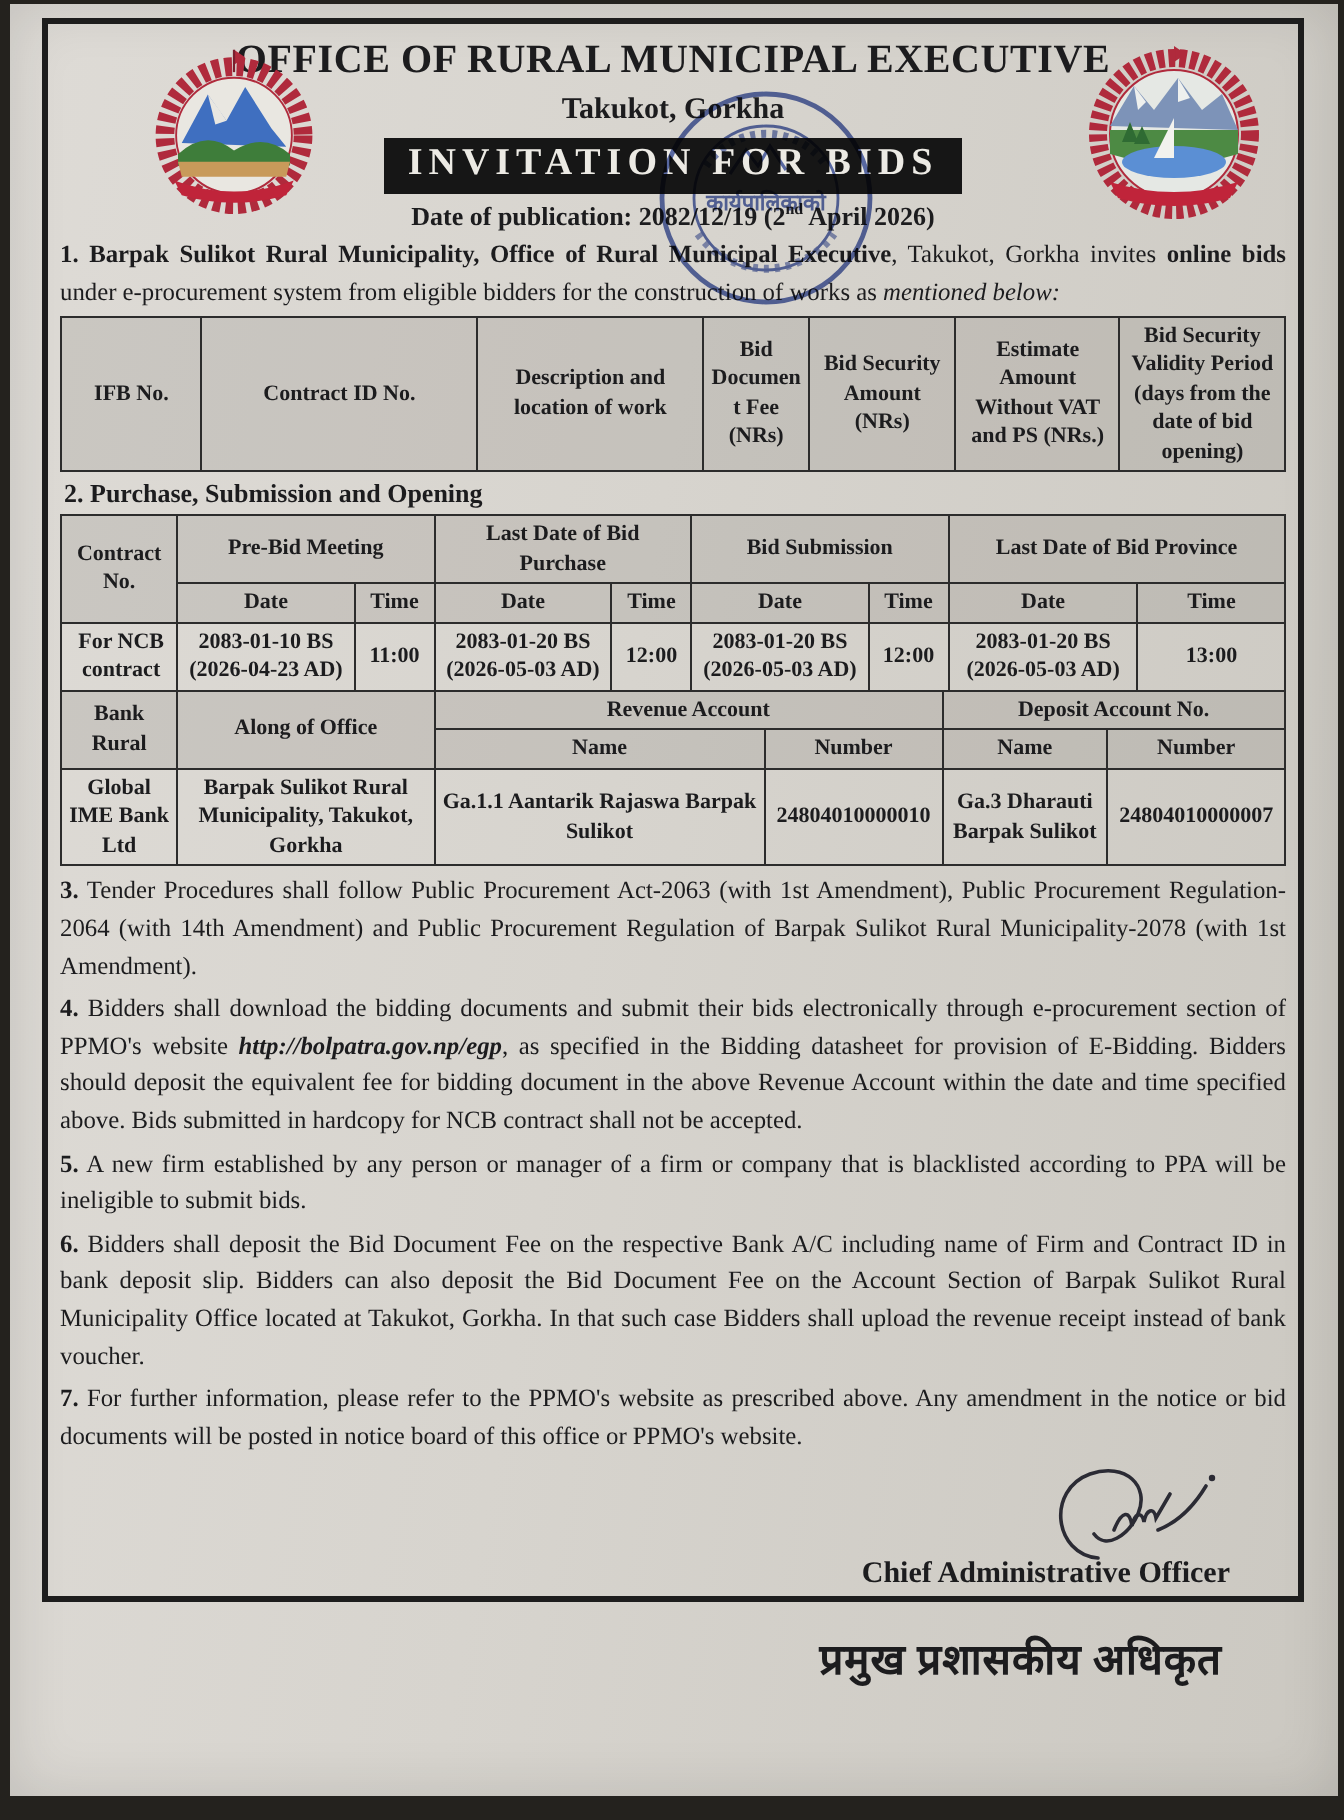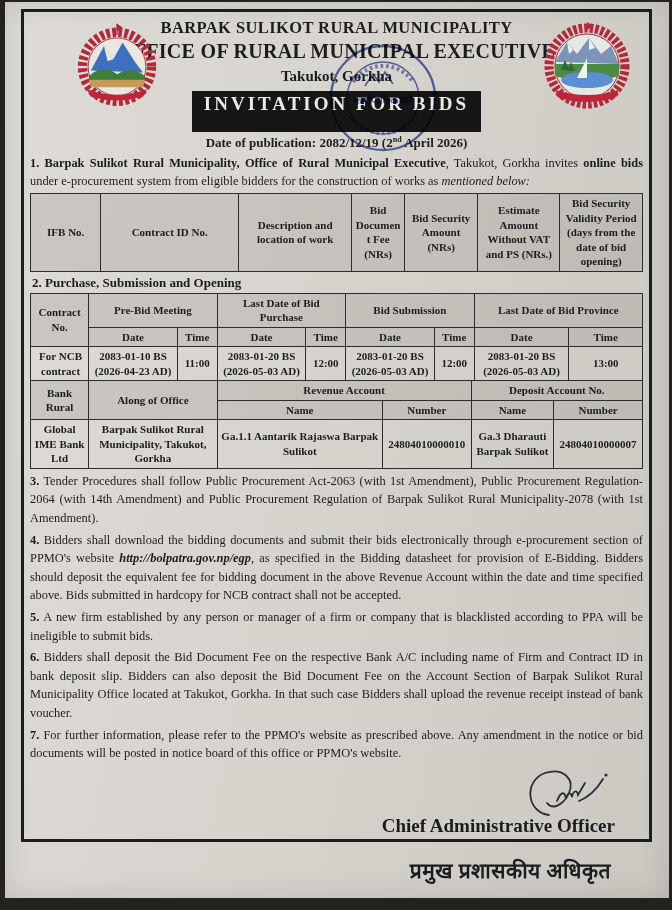--- a/index.html
+++ b/index.html
@@ -24,21 +24,21 @@
     background:transparent;
   }
   
   .hdr{position:relative;text-align:center;line-height:1.18;}
   .hdr .l1{font-size:16.5px;font-weight:bold;letter-spacing:.4px;margin-top:2px;}
   .hdr .l2{font-size:20px;font-weight:bold;letter-spacing:.3px;margin-top:3px;}
   .hdr .l3,.hdr .l4{font-size:15px;font-weight:bold;margin-top:4px;}
   .banner{
     display:inline-block;background:var(--banner_bg);color:#eceae4;
     font-size:19px;font-weight:bold;letter-spacing:3px;
-    padding:2px 12px 17px;margin-top:5px;
+    padding:2px 12px 3px;margin-top:5px;
   }
   .pubdate{font-size:13px;font-weight:bold;margin-top:3px;}
   .pubdate sup{font-size:8px;}
   .emblem{position:absolute;}
   .emblem.left{left:40px;top:4px;}
   .emblem.right{right:4px;top:2px;}
   .stamp{position:absolute;left:297px;top:24px;opacity:.82;mix-blend-mode:multiply;pointer-events:none;}
   
   .para{font-size:12.4px;text-align:justify;line-height:1.5;margin-top:3px;}
   .para b.lead{font-weight:bold;}
@@ -49,21 +49,21 @@
   th,td{
     border:1.4px solid #2c2c2c;
     font-size:11px;font-weight:bold;text-align:center;vertical-align:middle;
     padding:2px 3px;line-height:1.32;word-wrap:break-word;
   }
   th{background:rgba(105,100,92,.16);}
   td.prewrap{white-space:pre-line;}
   td.leftal{text-align:center;padding-left:5px;}
   
   .sigblock{display:flex;flex-direction:column;align-items:flex-end;margin:4px 28px 0 0;}
-  .sigblock .sig-title{font-size:19px;font-weight:bold;margin-top:-4px;text-align:right;}
+  .sigblock .sig-title{font-size:15px;font-weight:bold;margin-top:-4px;text-align:right;}
   .np-title{
     text-align:right;margin:14px 58px 0 0;
     font-size:21px;font-weight:bold;letter-spacing:.5px;
     font-family:"Liberation Serif","DejaVu Sans",serif;
   }
 </style>
 </head>
 <body>
 
 <div class="paper">
@@ -89,21 +89,20 @@
         <circle cx="50" cy="46" r="32" fill="#e5e8e4" stroke="#b02a3c" stroke-width="1"></circle>
         <path d="M18 42 L30 22 L40 34 L52 18 L64 34 L74 26 L82 44 Z" fill="#7d93b8"></path>
         <path d="M30 22 L36 30 L32 34 Z M52 18 L58 28 L52 30 Z" fill="#eef0ee"></path>
         <path d="M18 44 L82 44 L82 56 Q50 66 18 56 Z" fill="#4d8a44"></path>
         <ellipse cx="50" cy="60" rx="26" ry="8" fill="#5b8fd4"></ellipse>
         <path d="M50 38 L50 58 L40 58 Z" fill="#f2f2ee"></path>
         <path d="M28 40 l4 10 h-8z M34 42 l4 9 h-8z" fill="#2f6b33"></path>
         <path d="M18 70 Q50 80 82 70 L78 78 Q50 86 22 78 Z" fill="#c0243a"></path>
       </svg>
 
-      <div class="l1">BARPAK SULIKOT RURAL MUNICIPALITY</div>
       <div class="l2">OFFICE OF RURAL MUNICIPAL EXECUTIVE</div>
       <div class="l3">Takukot, Gorkha</div>
       <div>
         <span class="banner">INVITATION FOR BIDS</span>
       </div>
       <div class="pubdate"><span>Date of publication: 2082/12/19 (2</span><sup>nd</sup><span> April 2026)</span></div>
 
       <svg class="stamp" width="112" height="112" viewBox="0 0 112 112">
         <circle cx="56" cy="56" r="52" fill="none" stroke="var(--stamp_blue)" stroke-width="2.4"></circle>
         <circle cx="56" cy="56" r="36" fill="none" stroke="var(--stamp_blue)" stroke-width="1.4"></circle>

